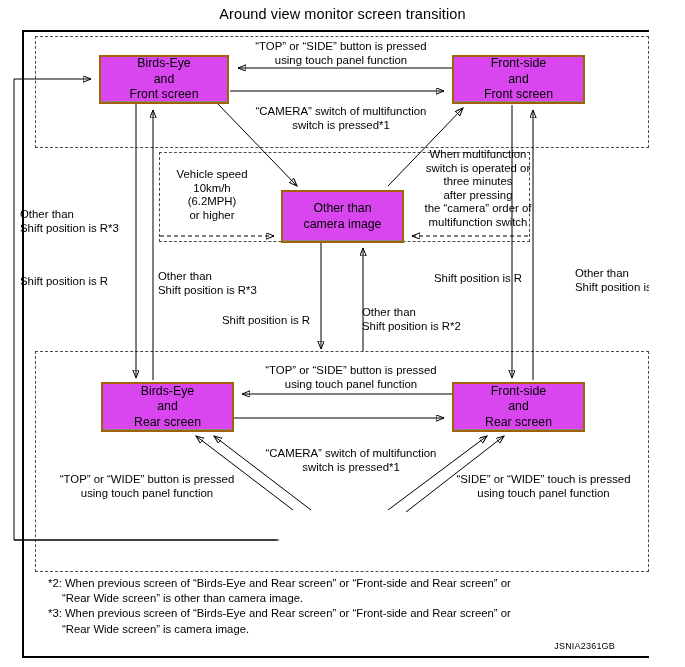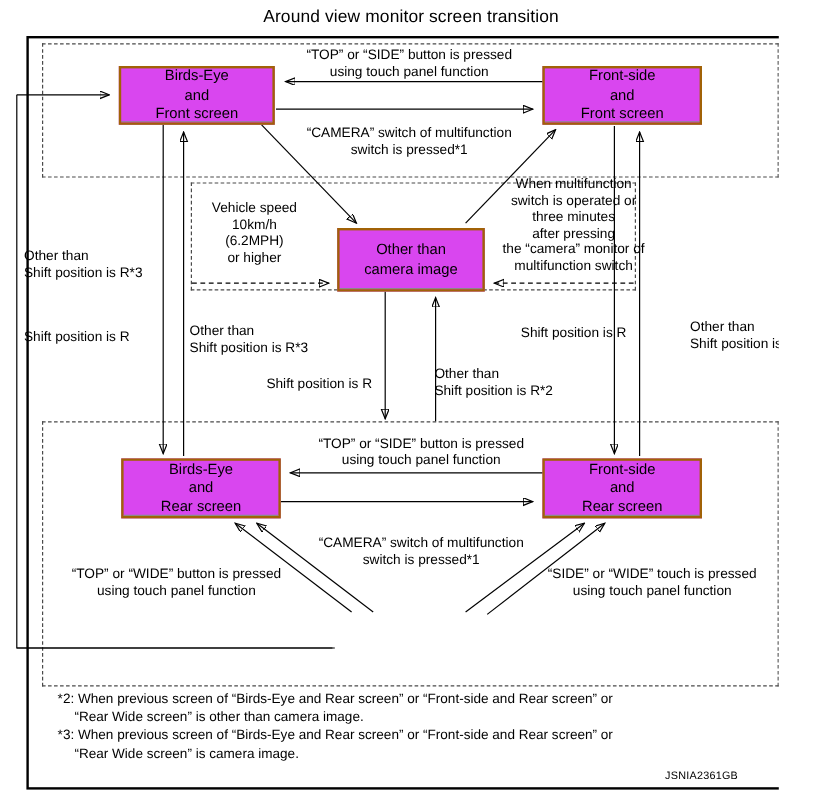--- a/index.html
+++ b/index.html
@@ -221,21 +221,21 @@
     <span>10km/h</span><br>
     <span>(6.2MPH)</span><br>
     <span>or higher</span>
   </div>
 
   <div class="lbl center" id="lbl-multi">
     <span>When multifunction</span><br>
     <span>switch is operated or</span><br>
     <span>three minutes</span><br>
     <span>after pressing</span><br>
-    <span>the “camera” monitor of</span><br>
+    <span>the “camera” order of</span><br>
     <span>multifunction switch</span>
   </div>
 
   <div class="lbl left" id="lbl-oth-l1">
     <span>Other than</span><br>
     <span>Shift position is R*3</span>
   </div>
 
   <div class="lbl left" id="lbl-shiftR-l">
     <span>Shift position is R</span>

